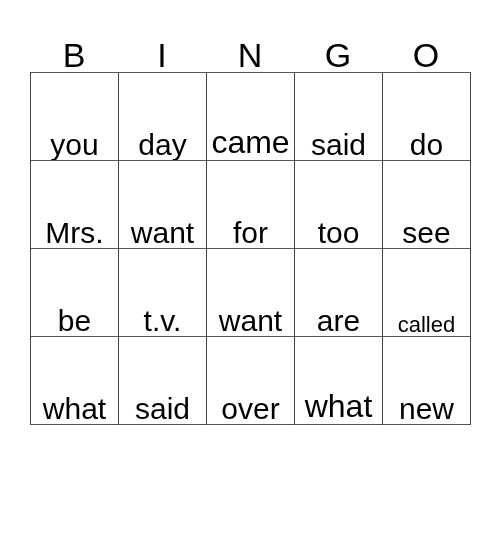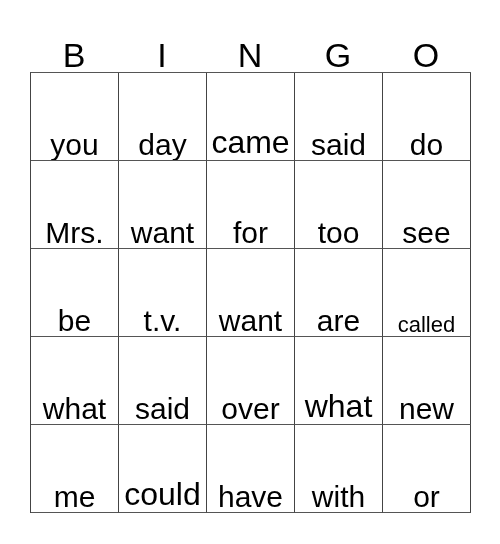--- a/index.html
+++ b/index.html
@@ -164,32 +164,15 @@
         <div class="grid-cell">
           <span class="cell-word">over</span>
         </div>
         <div class="grid-cell">
           <span class="cell-word fit-md">what</span>
         </div>
         <div class="grid-cell">
           <span class="cell-word">new</span>
         </div>
       </div>
-      <div class="grid-row">
-        <div class="grid-cell">
-          <span class="cell-word">me</span>
-        </div>
-        <div class="grid-cell">
-          <span class="cell-word fit-md">could</span>
-        </div>
-        <div class="grid-cell">
-          <span class="cell-word">have</span>
-        </div>
-        <div class="grid-cell">
-          <span class="cell-word">with</span>
-        </div>
-        <div class="grid-cell">
-          <span class="cell-word">or</span>
-        </div>
-      </div>
     </div>
 
 </div>
 
 </body></html>

